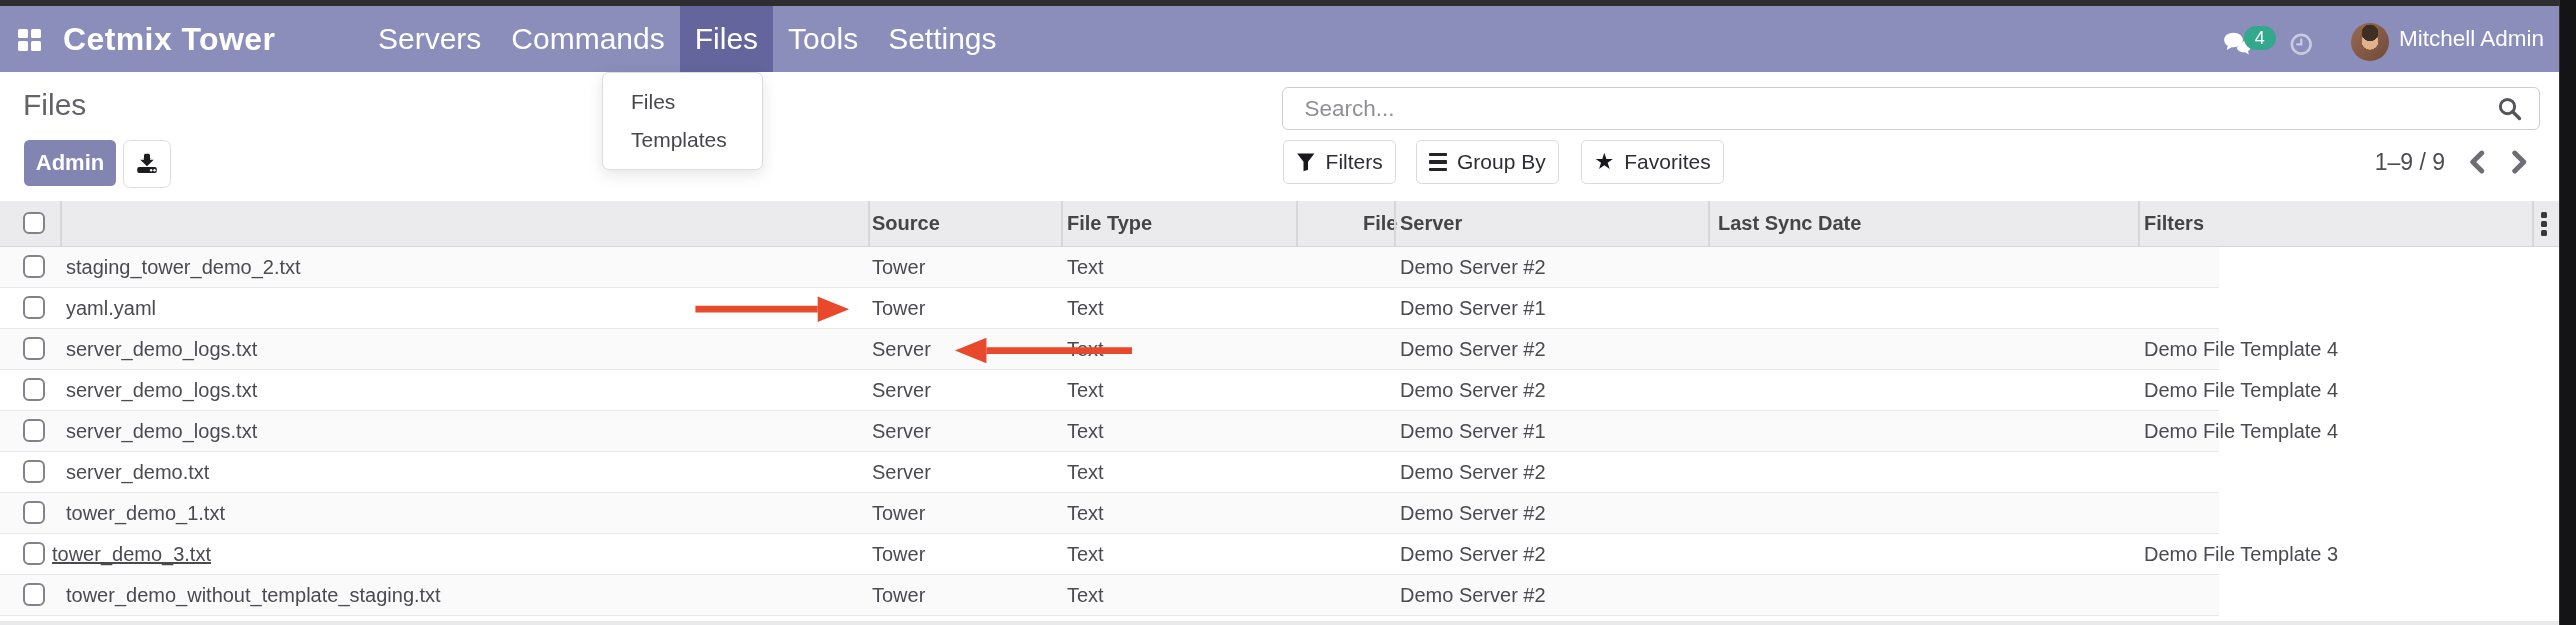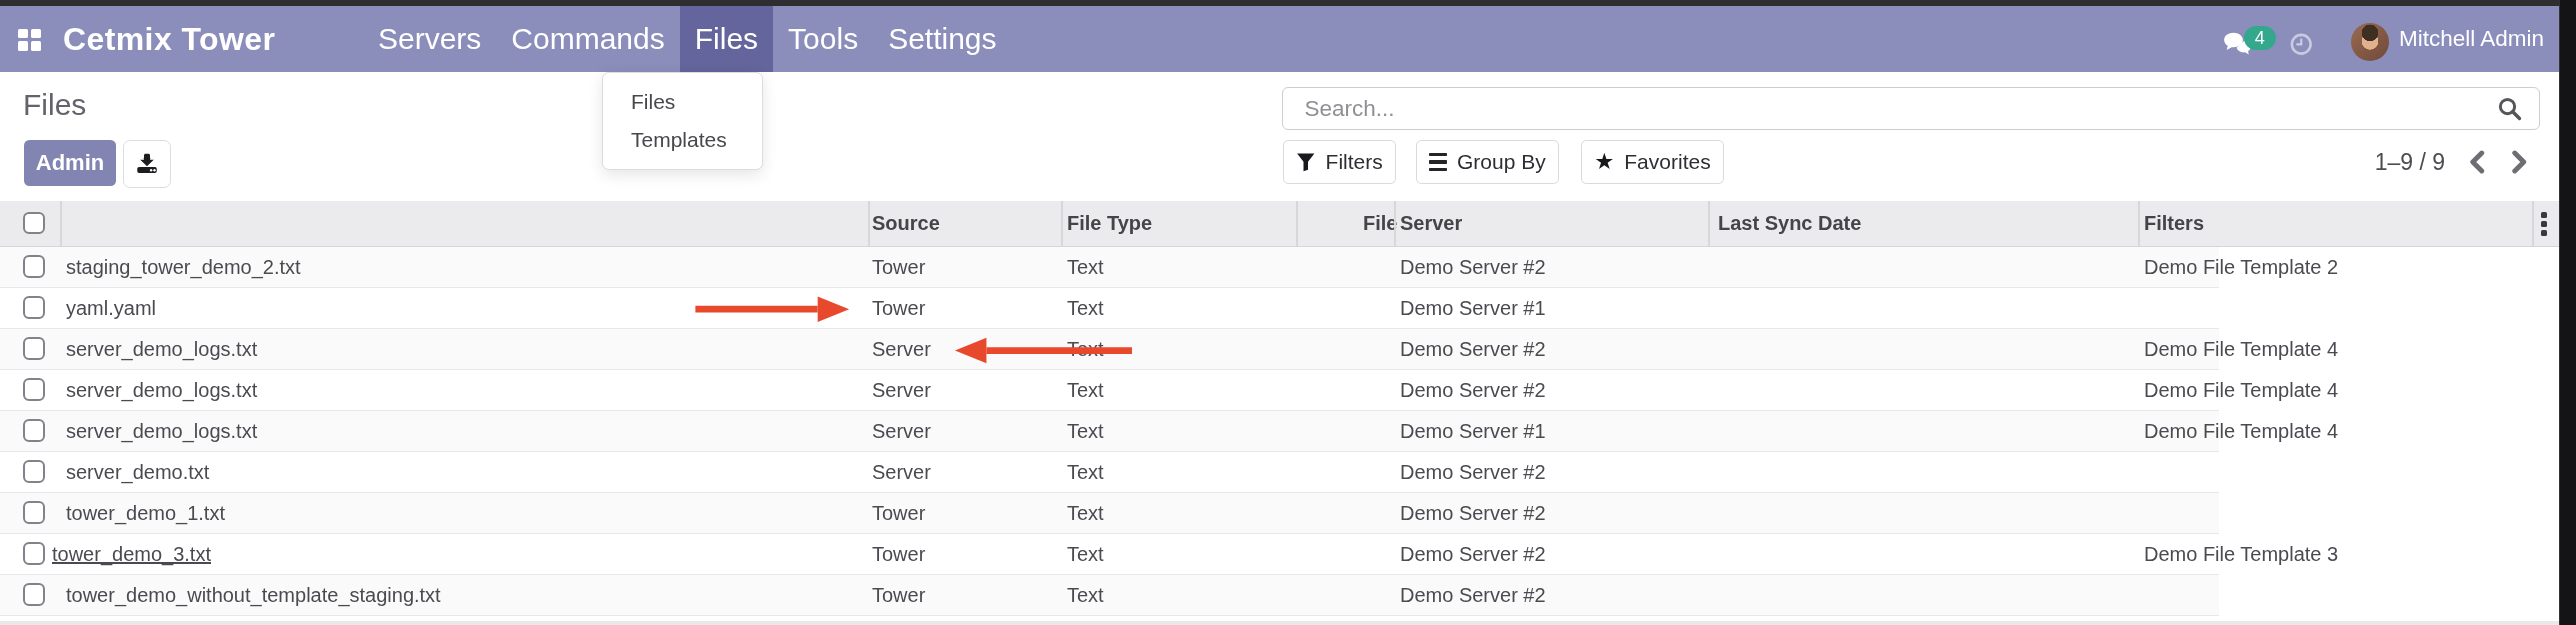--- a/index.html
+++ b/index.html
@@ -201,21 +201,20 @@
     </div>
   <div class="tbody" id="table-body">
       <div class="trow">
         <div class="cbx"></div>
         <div class="cell" style="left: 66px;">staging_tower_demo_2.txt</div>
         <div class="cell" style="left: 872px;">Tower</div>
         <div class="cell" style="left: 1067px;">Text</div>
         <div class="cell" style="left: 1305px;"></div>
         <div class="cell" style="left: 1400px;">Demo Server #2</div>
         <div class="cell" style="left: 1718px;"></div>
-        <div class="cell" style="left: 2144px;">Demo File Template 2</div>
       </div>
       <div class="trow">
         <div class="cbx"></div>
         <div class="cell" style="left: 66px;">yaml.yaml</div>
         <div class="cell" style="left: 872px;">Tower</div>
         <div class="cell" style="left: 1067px;">Text</div>
         <div class="cell" style="left: 1305px;"></div>
         <div class="cell" style="left: 1400px;">Demo Server #1</div>
         <div class="cell" style="left: 1718px;"></div>
         <div class="cell" style="left: 2144px;"></div>

